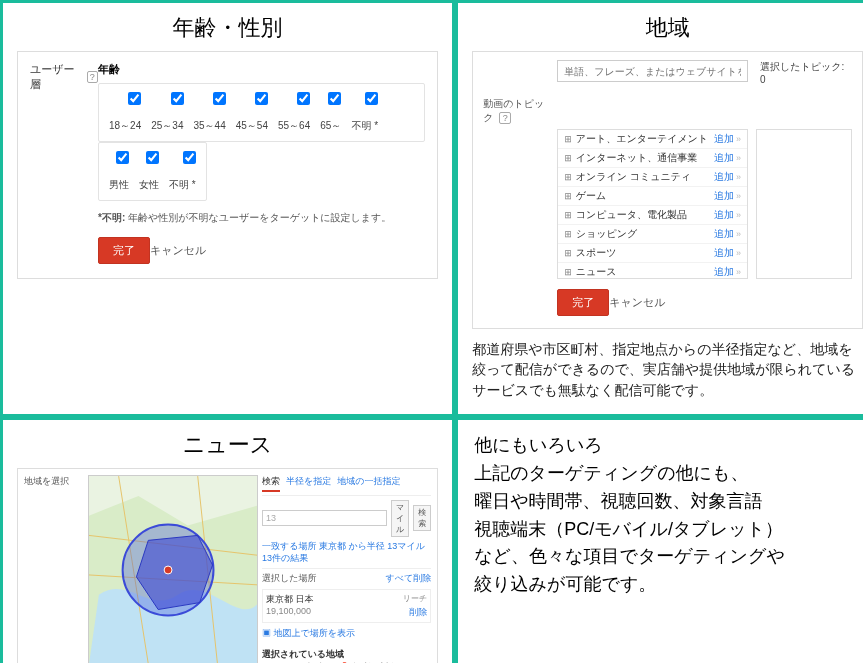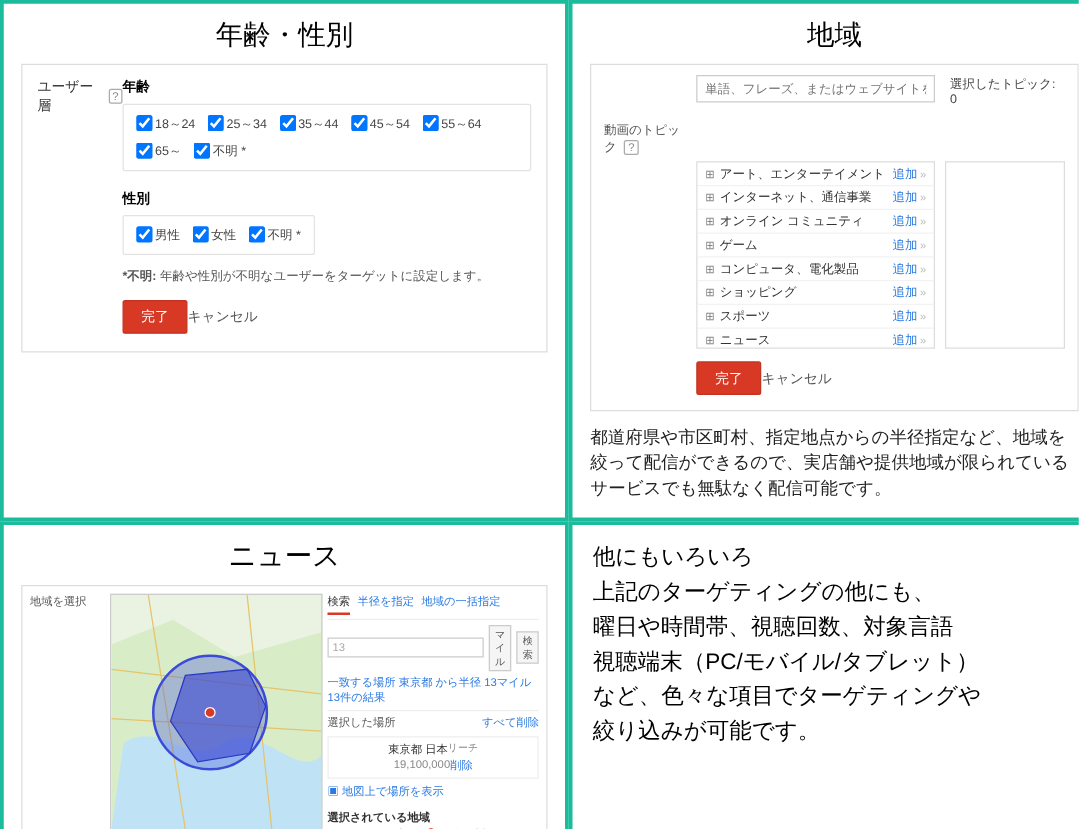--- a/index.html
+++ b/index.html
@@ -11,21 +11,21 @@
   .desc { font-size: 14px; line-height: 1.45; color: #222; }
 
   
   .ag-panel { display: flex; align-items: flex-start; padding: 10px 12px 14px 12px; min-height: 200px; }
   .ag-left { width: 68px; font-size: 11px; color: #333; display: flex; align-items: center; gap: 4px; }
   .help { display: inline-flex; width: 12px; height: 12px; border: 1px solid #aaa; color: #888; font-size: 9px; align-items: center; justify-content: center; border-radius: 2px; }
   .ag-right { flex: 1; }
   .section-label { font-size: 11px; font-weight: bold; margin-bottom: 6px; }
   .check-row { display: flex; flex-wrap: wrap; gap: 8px 10px; border: 1px solid #e3e3e3; padding: 8px 10px; border-radius: 2px; }
   .check-row.narrow { display: inline-flex; }
-  .chk { display: flex; flex-direction: row; align-items: flex-start; font-size: 10px; color: #444; gap: 2px; }
+  .chk { display: flex; flex-direction: column; align-items: flex-end; font-size: 10px; color: #444; gap: 14px; }
   .chk input { margin: 0; }
   .note { font-size: 10px; color: #555; margin-top: 10px; }
   .note b { font-weight: bold; }
   .btn-row { margin-top: 12px; display: flex; gap: 0; align-items: center; }
   .btn-primary { background: #d73925; color: #fff; border: 1px solid #c23321; padding: 5px 14px; font-size: 11px; border-radius: 2px; cursor: pointer; }
   .btn-cancel { background: none; border: none; color: #555; font-size: 11px; cursor: pointer; }
 
   
   .rg-panel { padding: 8px 10px 12px 10px; min-height: 200px; display: flex; flex-direction: column; }
   .rg-top { display: flex; align-items: flex-start; gap: 8px; }
@@ -49,21 +49,21 @@
   .map-area svg { width: 100%; height: 100%; display: block; }
   .map-right { flex: 1; font-size: 9px; color: #555; display: flex; flex-direction: column; gap: 4px; }
   .map-tabs { display: flex; gap: 6px; font-size: 9px; color: #2a7ae2; border-bottom: 1px solid #eee; padding-bottom: 3px; }
   .map-tabs span:first-child { color: #333; border-bottom: 2px solid #d73925; padding-bottom: 2px; }
   .map-input-row { display: flex; gap: 4px; align-items: center; }
   .map-input { flex: 1; border: 1px solid #ccc; height: 16px; font-size: 9px; padding: 0 3px; color: #aaa; }
   .map-btn { border: 1px solid #ccc; background: #f5f5f5; font-size: 8px; padding: 1px 4px; }
   .map-result { color: #2a7ae2; font-size: 9px; line-height: 1.3; }
   .map-sel-row { display: flex; justify-content: space-between; font-size: 9px; border-top: 1px solid #eee; padding-top: 3px; }
   .map-sel-list { border: 1px solid #eee; padding: 3px; font-size: 9px; min-height: 28px; }
-  .map-sel-item { display: flex; justify-content: center; color: #333; }
+  .map-sel-item { display: flex; justify-content: space-between; color: #333; }
   .map-sel-item .blue { color: #2a7ae2; }
   .map-footer { font-size: 9px; color: #2a7ae2; margin-top: auto; }
   .map-bottom-sec { font-size: 9px; margin-top: 4px; }
   .map-bottom-sec .hdr { font-weight: bold; color: #333; }
 
   
   .other-text { font-size: 18px; line-height: 1.55; padding: 4px 2px; }
 </style>
 </head>
 <body>
@@ -102,21 +102,20 @@
             </label>
             <label class="chk">
               <input type="checkbox" checked="" style="">
               <span>65～</span>
             </label>
             <label class="chk">
               <input type="checkbox" checked="" style="">
               <span>不明 *</span>
             </label>
           </div>
-        <div class="section-label" style="margin-top:14px">性別</div>
         <div class="check-row narrow" id="gender-row">
             <label class="chk">
               <input type="checkbox" checked="" style="">
               <span>男性</span>
             </label>
             <label class="chk">
               <input type="checkbox" checked="" style="">
               <span>女性</span>
             </label>
             <label class="chk">

